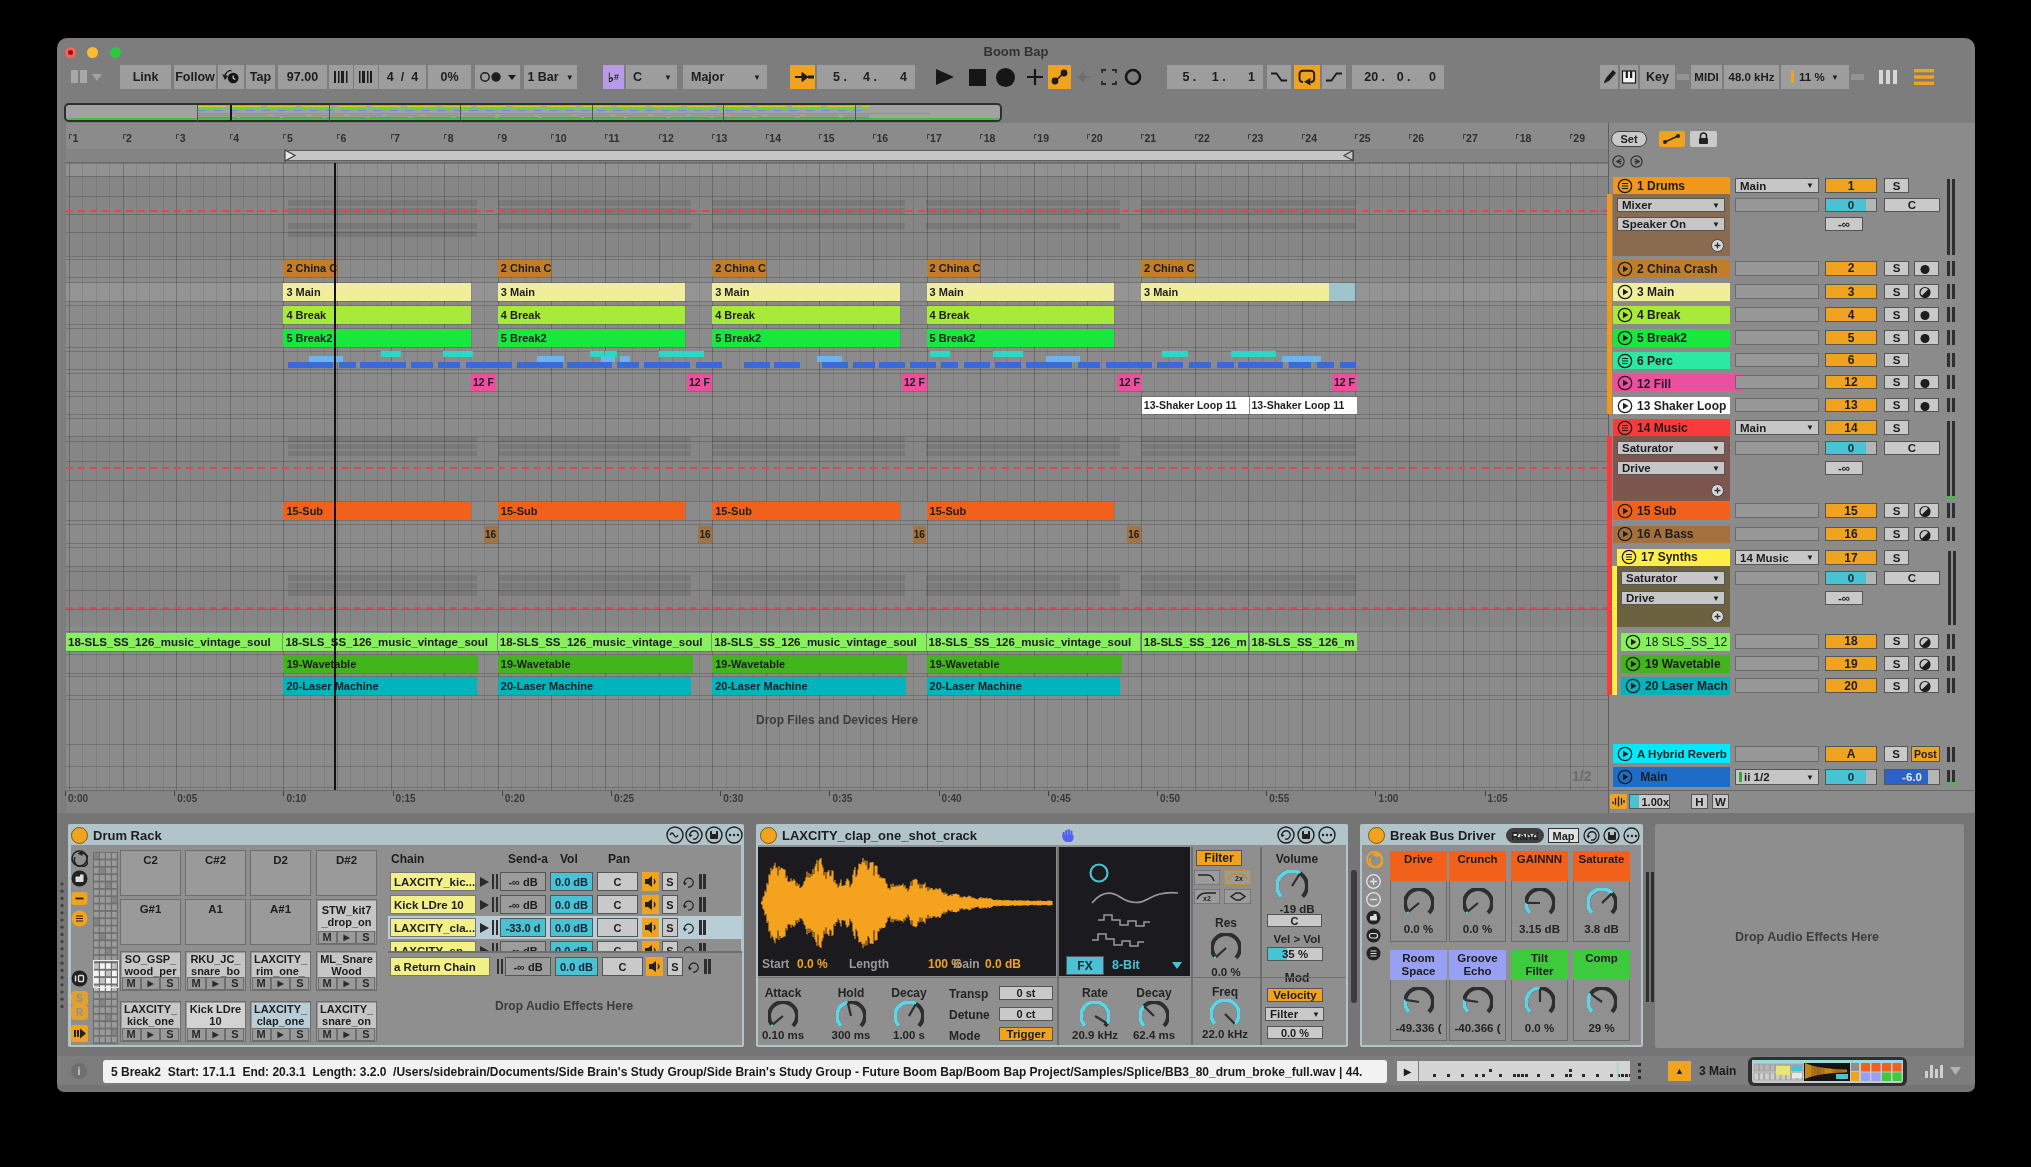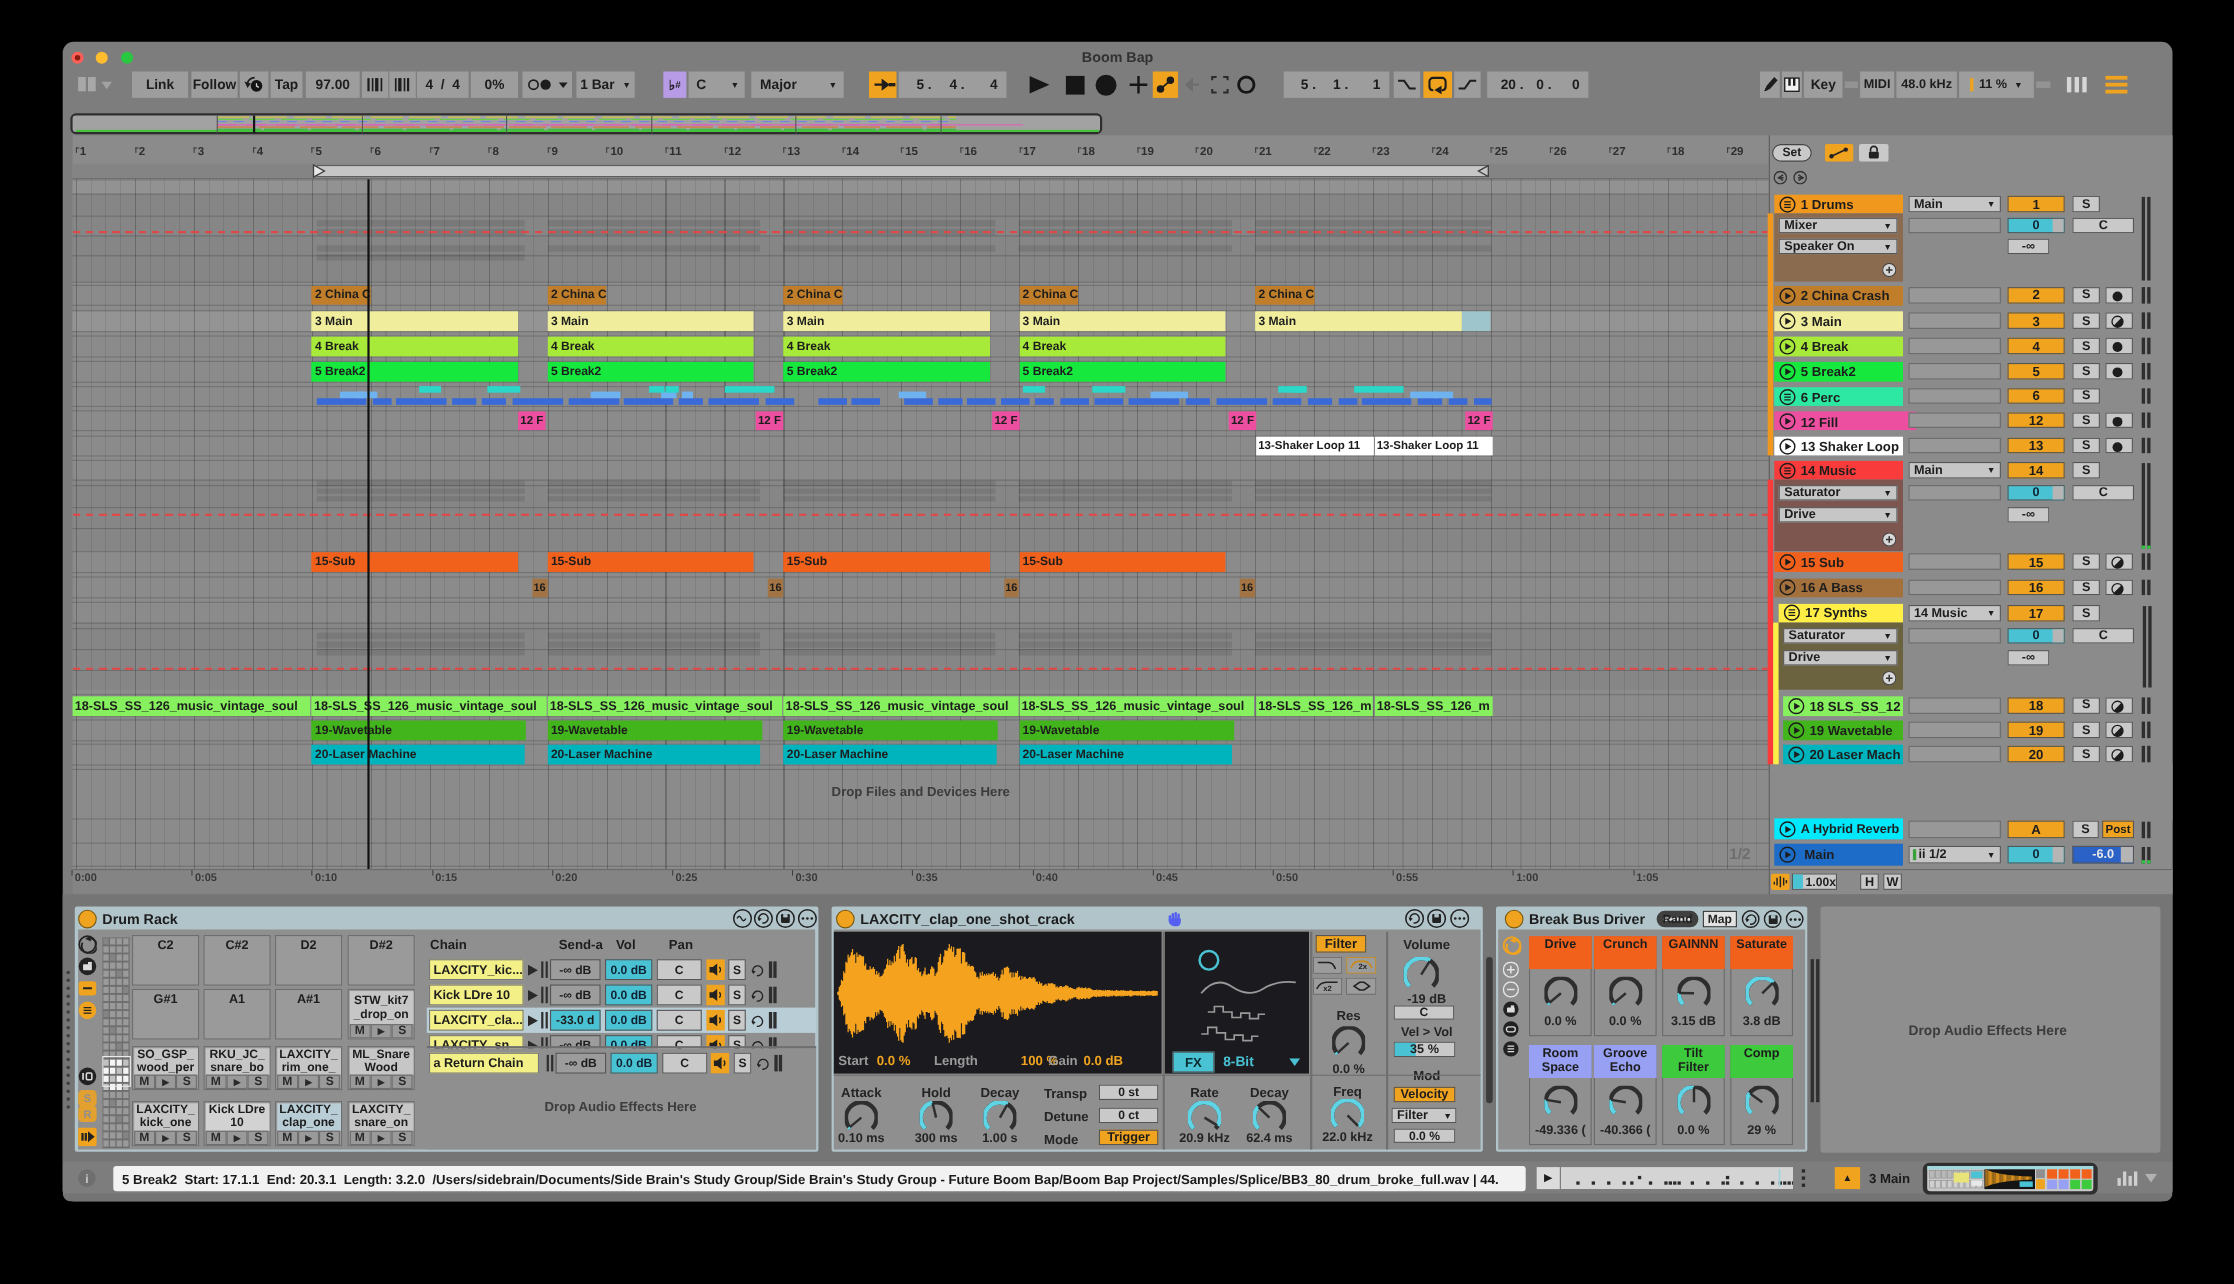--- a/index.html
+++ b/index.html
@@ -864,21 +864,21 @@
     <path d="M6.5 3.5 L6.5 9.5 M3.5 6.5 L9.5 6.5" stroke="#333" stroke-width="1.4"></path>
   </svg>
 <div style="left:1735px;top:571px;width:84px;height:14px;background:#989898;border:1px solid #6a6a6a;"></div>
 <div style="left:1825px;top:571px;width:52px;height:14px;background:#49c3d4;border:1px solid #555;display:flex;align-items:center;justify-content:center;font-size:11.5px;font-weight:700;color:#123;">0</div>
 <div style="left:1866px;top:572px;width:10px;height:12px;background:#b5b5b5;"></div>
 <div style="left:1884px;top:571px;width:56px;height:14px;background:#c9c9c9;border:1px solid #555;display:flex;align-items:center;justify-content:center;font-size:11.5px;font-weight:700;color:#1d1d1d;">C</div>
 <div style="left:1825px;top:591px;width:38px;height:14px;background:#c9c9c9;border:1px solid #555;display:flex;align-items:center;justify-content:center;font-size:11.5px;font-weight:700;color:#1d1d1d;">-∞</div>
 <div style="left:1948px;top:551px;width:3px;height:74px;background:#2e2e2e;"></div>
 <div style="left:1953px;top:551px;width:3px;height:74px;background:#2e2e2e;"></div>
 <div style="left:1621px;top:632.5px;width:109px;height:18.5px;background:#86f05e;display:flex;align-items:center;overflow:hidden;">
-    <span style="font-weight:700;font-size:12px;color:#1d1d1d;white-space:nowrap;margin-left:24px;">18 SLS_SS_12</span>
+    <span style="font-weight:400;font-size:12px;color:#1d1d1d;white-space:nowrap;margin-left:24px;">18 SLS_SS_12</span>
   </div>
 <svg style="left:1625px;top:633.75px;position:absolute;" width="16" height="16" viewBox="0 0 16 16">
     <circle cx="8" cy="8" r="6.7" stroke="#1d1d1d" stroke-width="1.3" fill="none"></circle>
     <path d="M6 4.8 L11.5 8 L6 11.2 Z" fill="#1d1d1d"></path>
   </svg>
 <div style="left:1735px;top:633.5px;width:84px;height:15.5px;background:#989898;border:1px solid #6a6a6a;"></div>
 <div style="left:1825px;top:633.5px;width:52px;height:15.5px;background:#f0a31f;border:1px solid #555;display:flex;align-items:center;justify-content:center;font-size:12px;font-weight:700;color:#1d1d1d;">18</div>
 <div style="left:1884px;top:633.5px;width:25px;height:15.5px;background:#c9c9c9;border:1px solid #555;display:flex;align-items:center;justify-content:center;font-size:11.5px;font-weight:700;color:#1d1d1d;">S</div>
 <div style="left:1914px;top:633.5px;width:25px;height:15.5px;background:#c9c9c9;border:1px solid #555;"></div>
 <svg style="left:1914px;top:634.5px;position:absolute;" width="22" height="15" viewBox="0 0 22 15">

